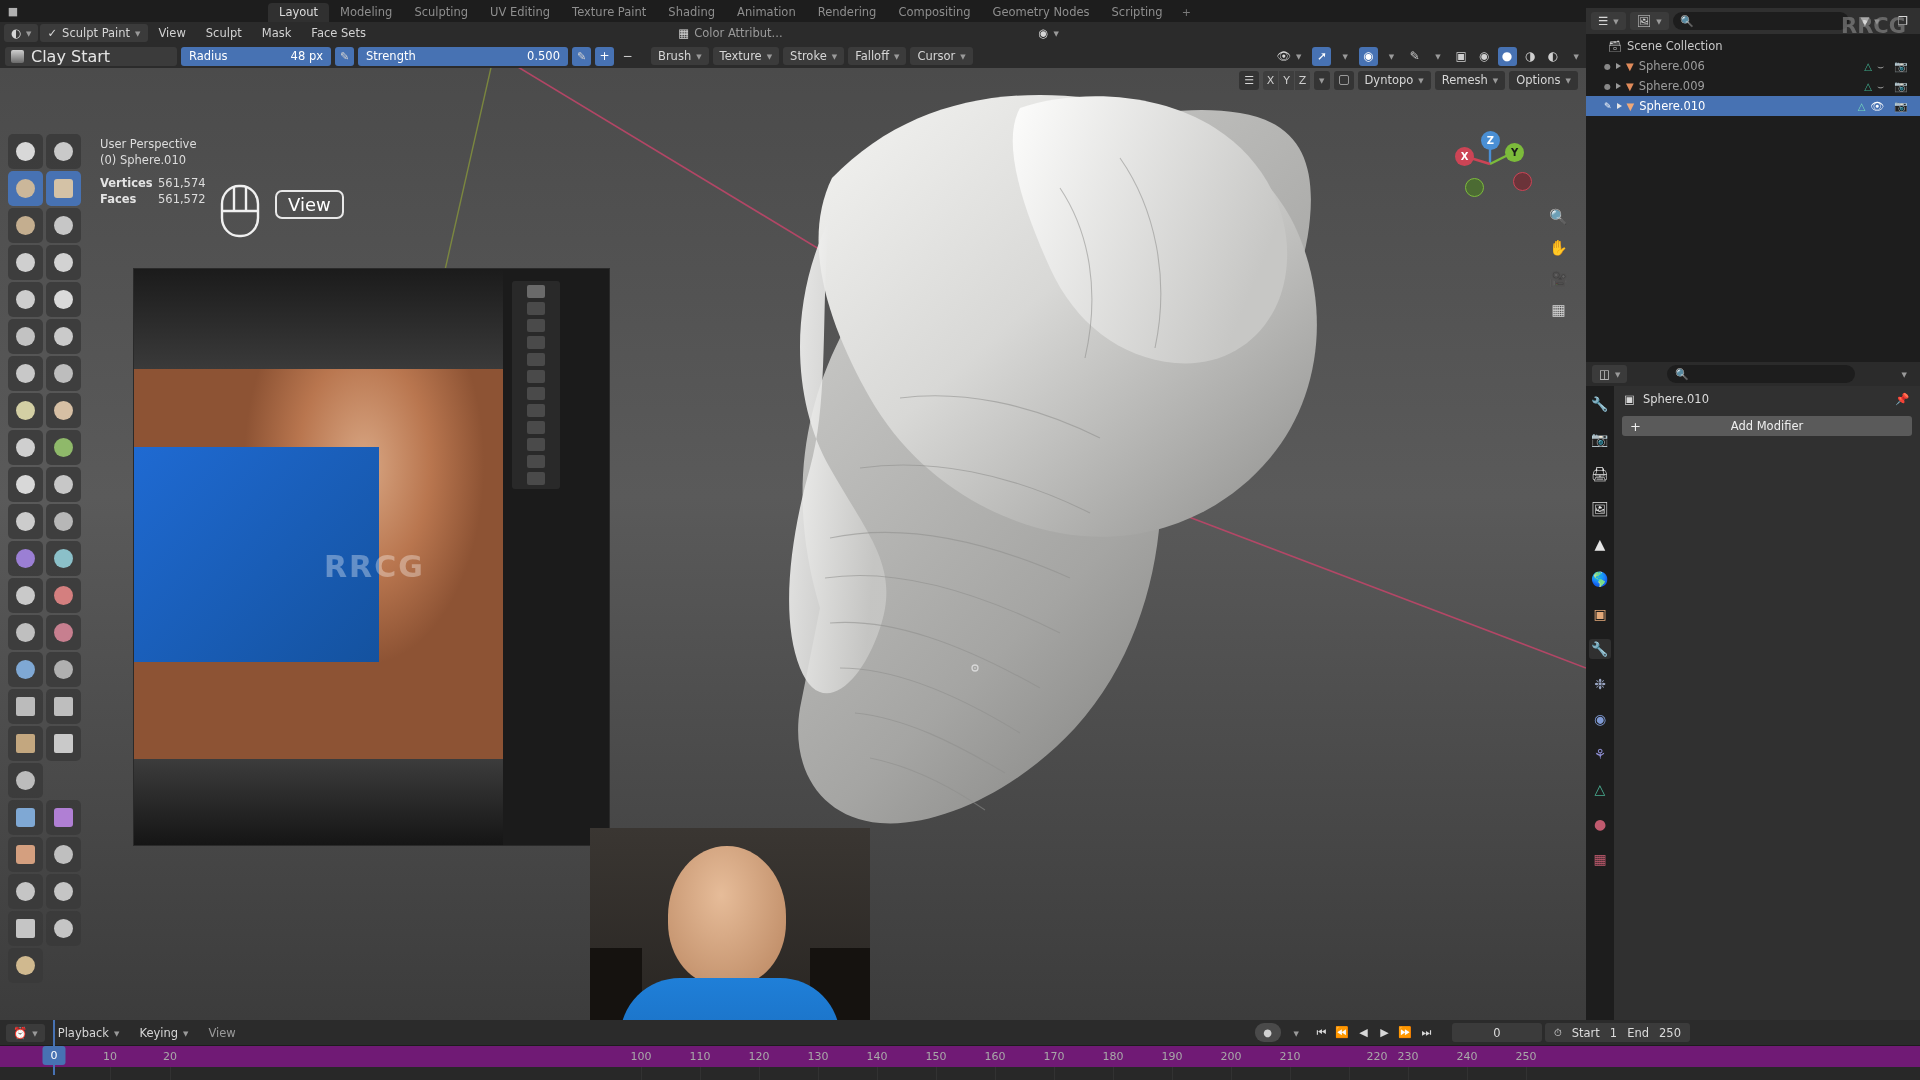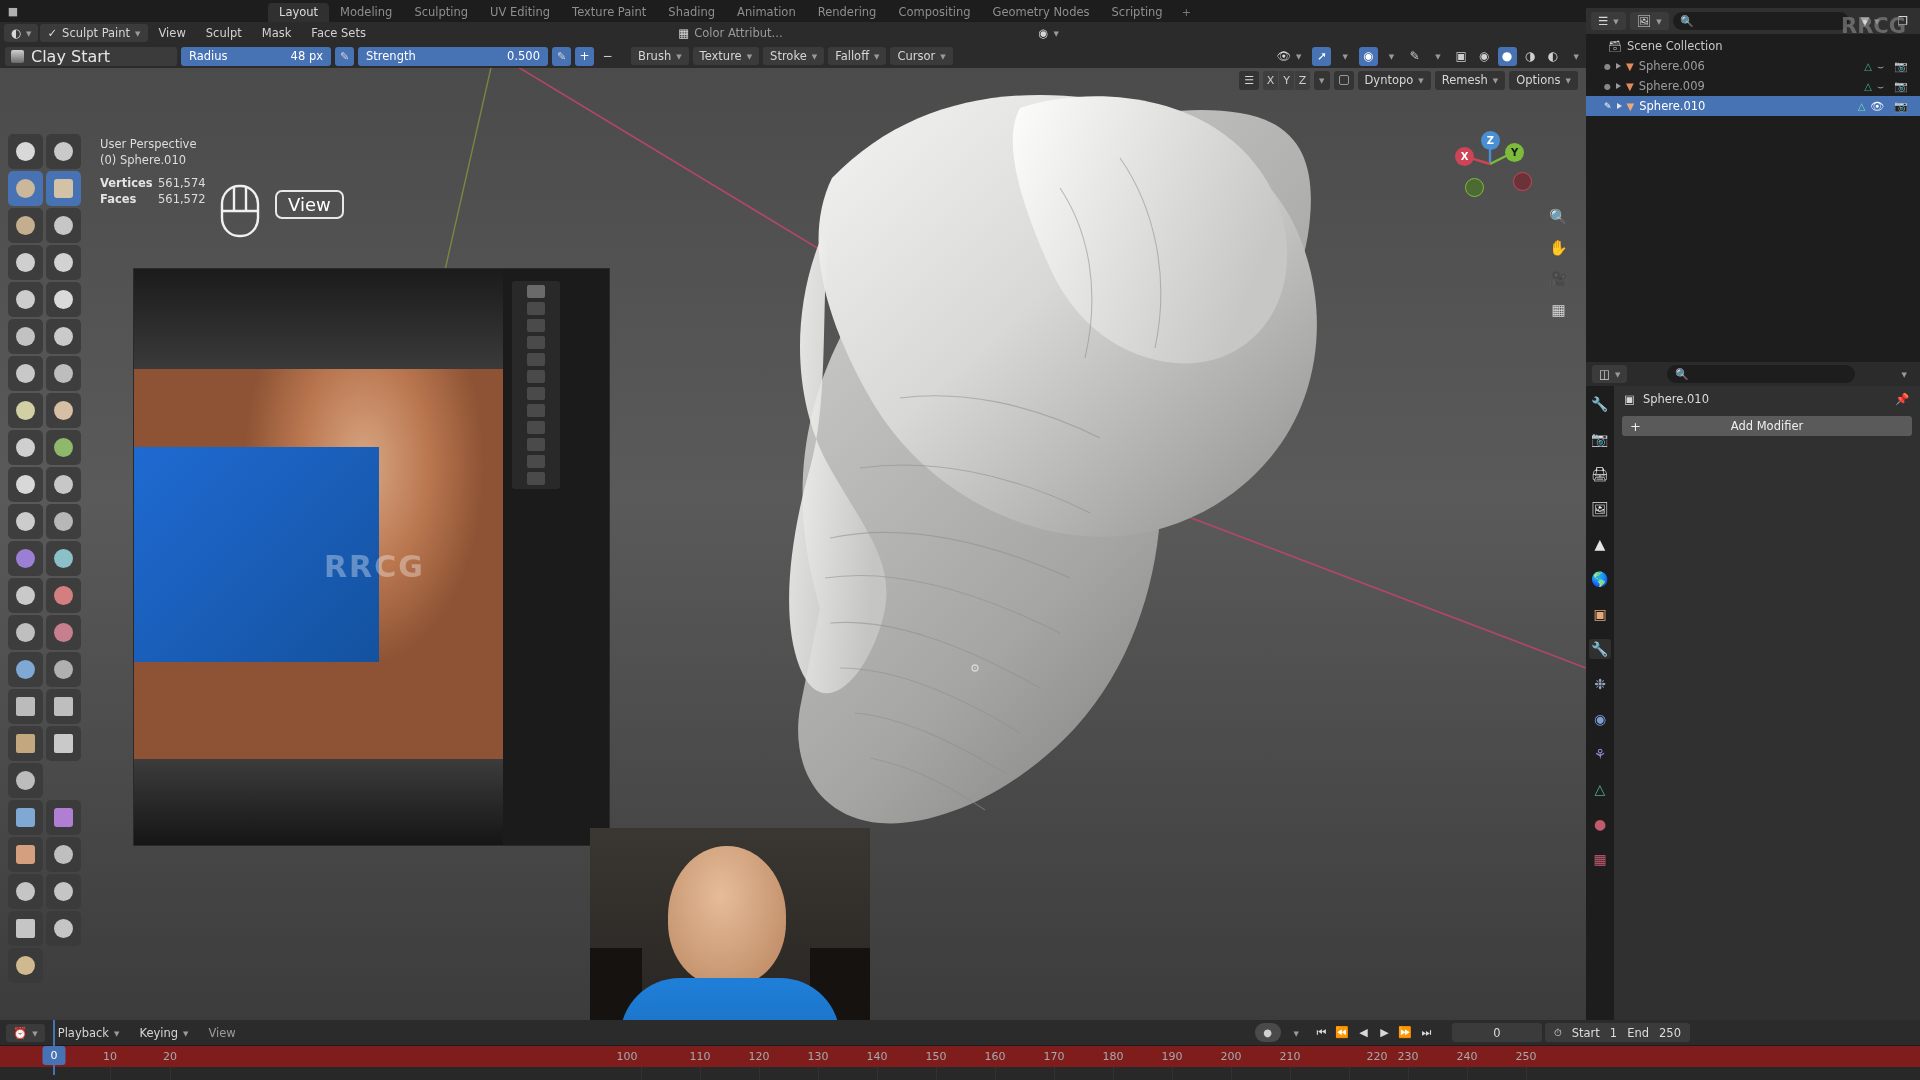--- a/index.html
+++ b/index.html
@@ -138,21 +138,21 @@
   .pr-tab.active { background:#303030; }
   .pr-body { position:absolute; left:28px; top:24px; width:306px; }
   .bc { height:26px; display:flex; align-items:center; gap:8px; padding:0 10px; font-size:11.5px; color:#dcdcdc; }
   .addmod { margin:4px 8px 0 8px; height:20px; background:#5a5a5a; border-radius:3px;
     display:flex; align-items:center; justify-content:center; font-size:11.5px; color:#eee; position:relative; }
   .addmod .plus { position:absolute; left:8px; font-size:13px; }
 
   
   .tl { position:absolute; left:0; top:1020px; width:1920px; height:60px; background:#252525; }
   .tl-hdr { height:25px; background:#2b2b2b; display:flex; align-items:center; padding-left:6px; gap:6px; }
-  .tl-ruler { position:relative; height:22px; background:#7f1d1d; border-top:1px solid #1d1d1d; }
+  .tl-ruler { position:relative; height:22px; background:#701a75; border-top:1px solid #1d1d1d; }
   .tick { position:absolute; top:4px; font-size:11px; color:#a8a8a8; transform:translateX(-50%); }
   .tl-grid { position:absolute; left:0; top:47px; width:1920px; height:33px; background:#282828; }
   .gl { position:absolute; top:0; width:1px; height:33px; background:#323232; }
   .playhead { position:absolute; top:0; width:2px; height:55px; background:#4772b3; }
   .phbox { position:absolute; top:26px; height:19px; border-radius:3px; background:#4772b3;
     color:#fff; font-size:11px; display:flex; align-items:center; justify-content:center;
     transform:translateX(-50%); padding:0 8px; }
   .fr-group { display:flex; align-items:center; gap:3px; }
   .fr-box { height:19px; background:#3b3b3b; border-radius:3px; display:flex; align-items:center;
     justify-content:center; font-size:11.5px; color:#dcdcdc; padding:0 10px; }
@@ -217,21 +217,21 @@
       <span class="brush-thumb"></span>
       <span>Clay Start</span>
     </div>
     <div class="slider" style="width:150px;">
       <span class="sl-lbl">Radius</span>
       <span class="sl-val">48 px</span>
     </div>
     <div class="sqbtn accent">
       <span style="font-size:11px">✎</span>
     </div>
-    <div class="slider" style="width:190px;">
+    <div class="slider" style="width:210px;">
       <span class="sl-lbl">Strength</span>
       <span class="sl-val">0.500</span>
     </div>
     <div class="sqbtn accent">
       <span style="font-size:11px">✎</span>
     </div>
     <div class="sqbtn blue">+</div>
     <div class="sqbtn" style="background:transparent">−</div>
 
     <div class="btn" style="margin-left:10px;">
@@ -769,21 +769,21 @@
           <span>1</span>
           <span>End</span>
           <span>250</span>
         </div>
       </div>
     </div>
 
     <div class="tl-ruler">
       <div class="tick" style="left:110px">10</div>
       <div class="tick" style="left:170px">20</div>
-      <div class="tick" style="left:627px">100</div>
+      <div class="tick" style="left:641px">100</div>
       <div class="tick" style="left:700px">110</div>
       <div class="tick" style="left:759px">120</div>
       <div class="tick" style="left:818px">130</div>
       <div class="tick" style="left:877px">140</div>
       <div class="tick" style="left:936px">150</div>
       <div class="tick" style="left:995px">160</div>
       <div class="tick" style="left:1054px">170</div>
       <div class="tick" style="left:1113px">180</div>
       <div class="tick" style="left:1172px">190</div>
       <div class="tick" style="left:1231px">200</div>

